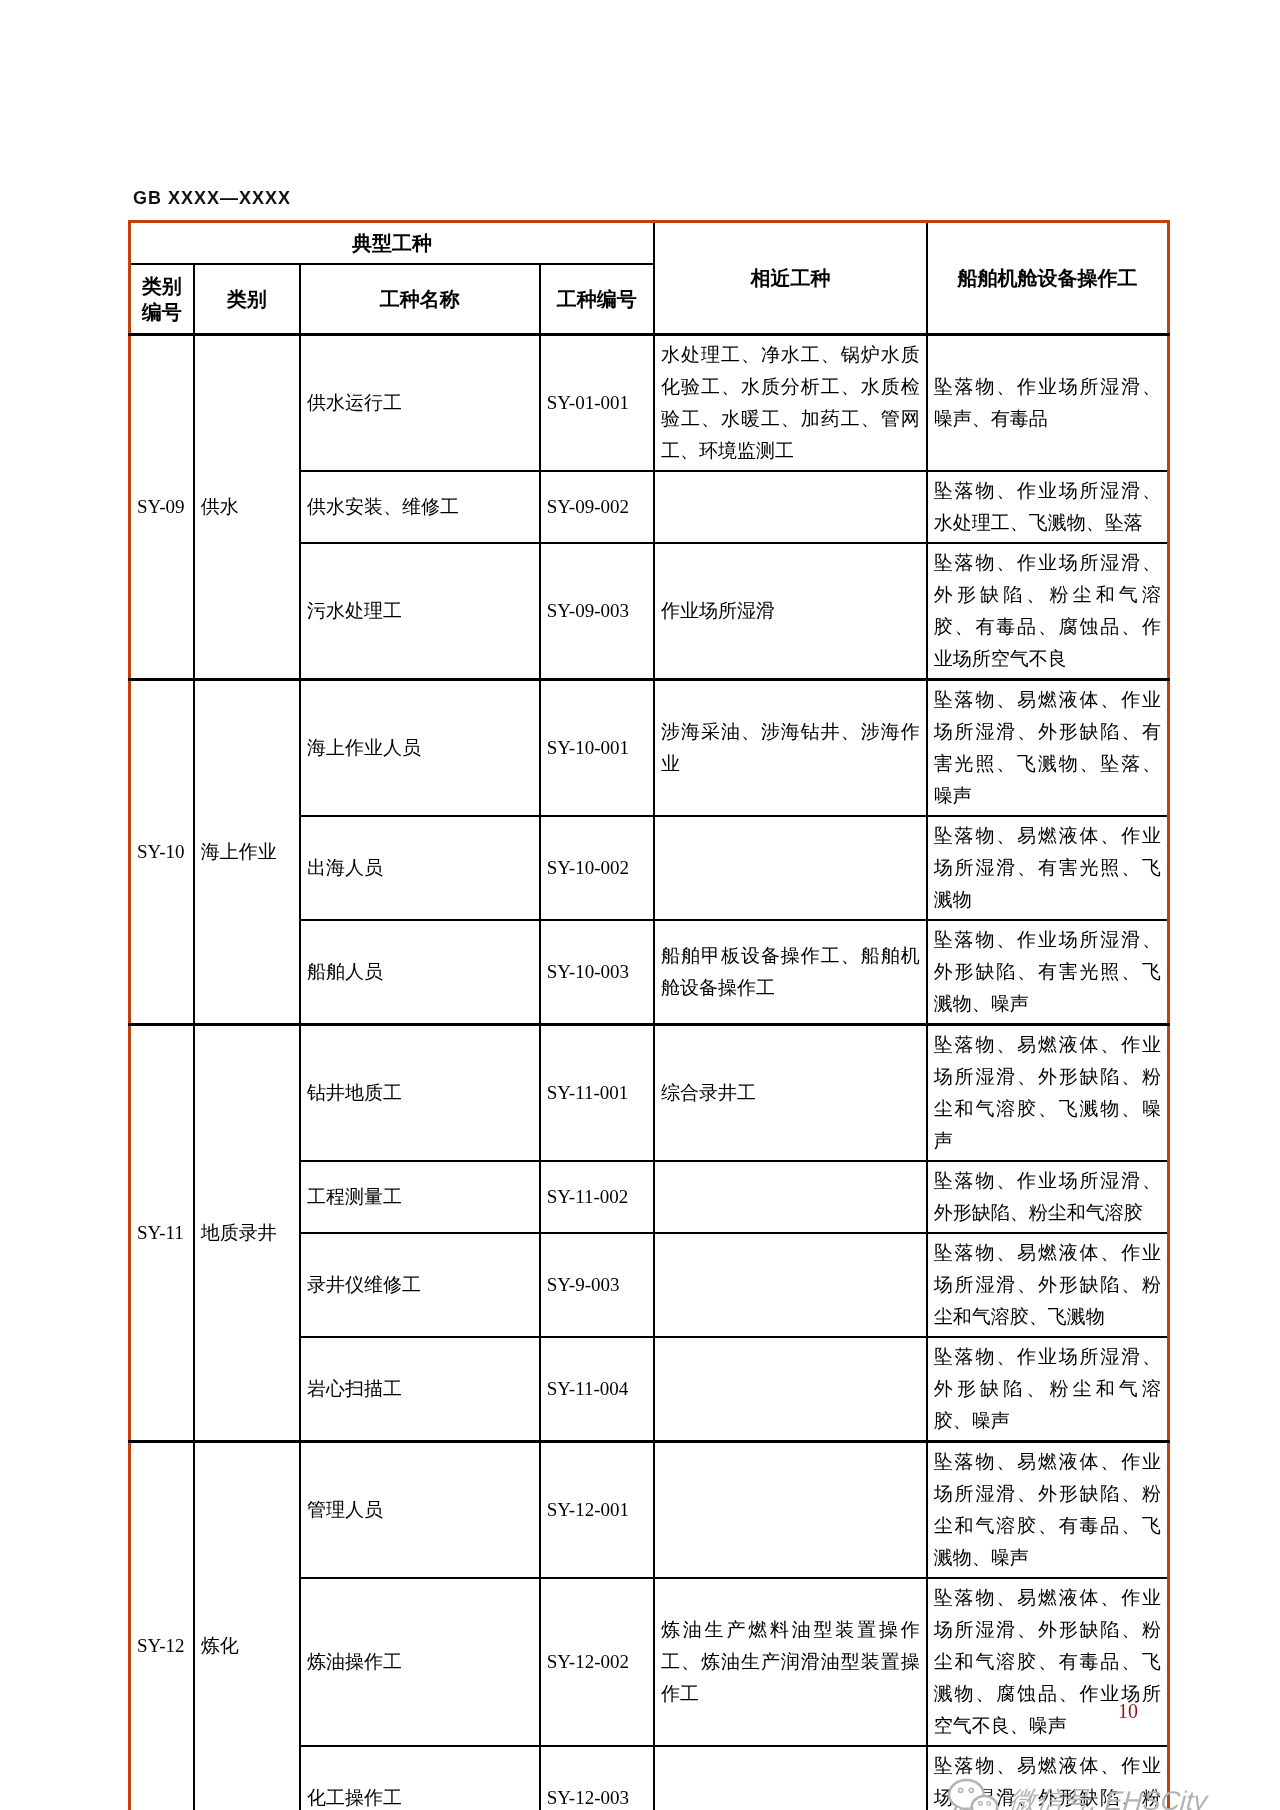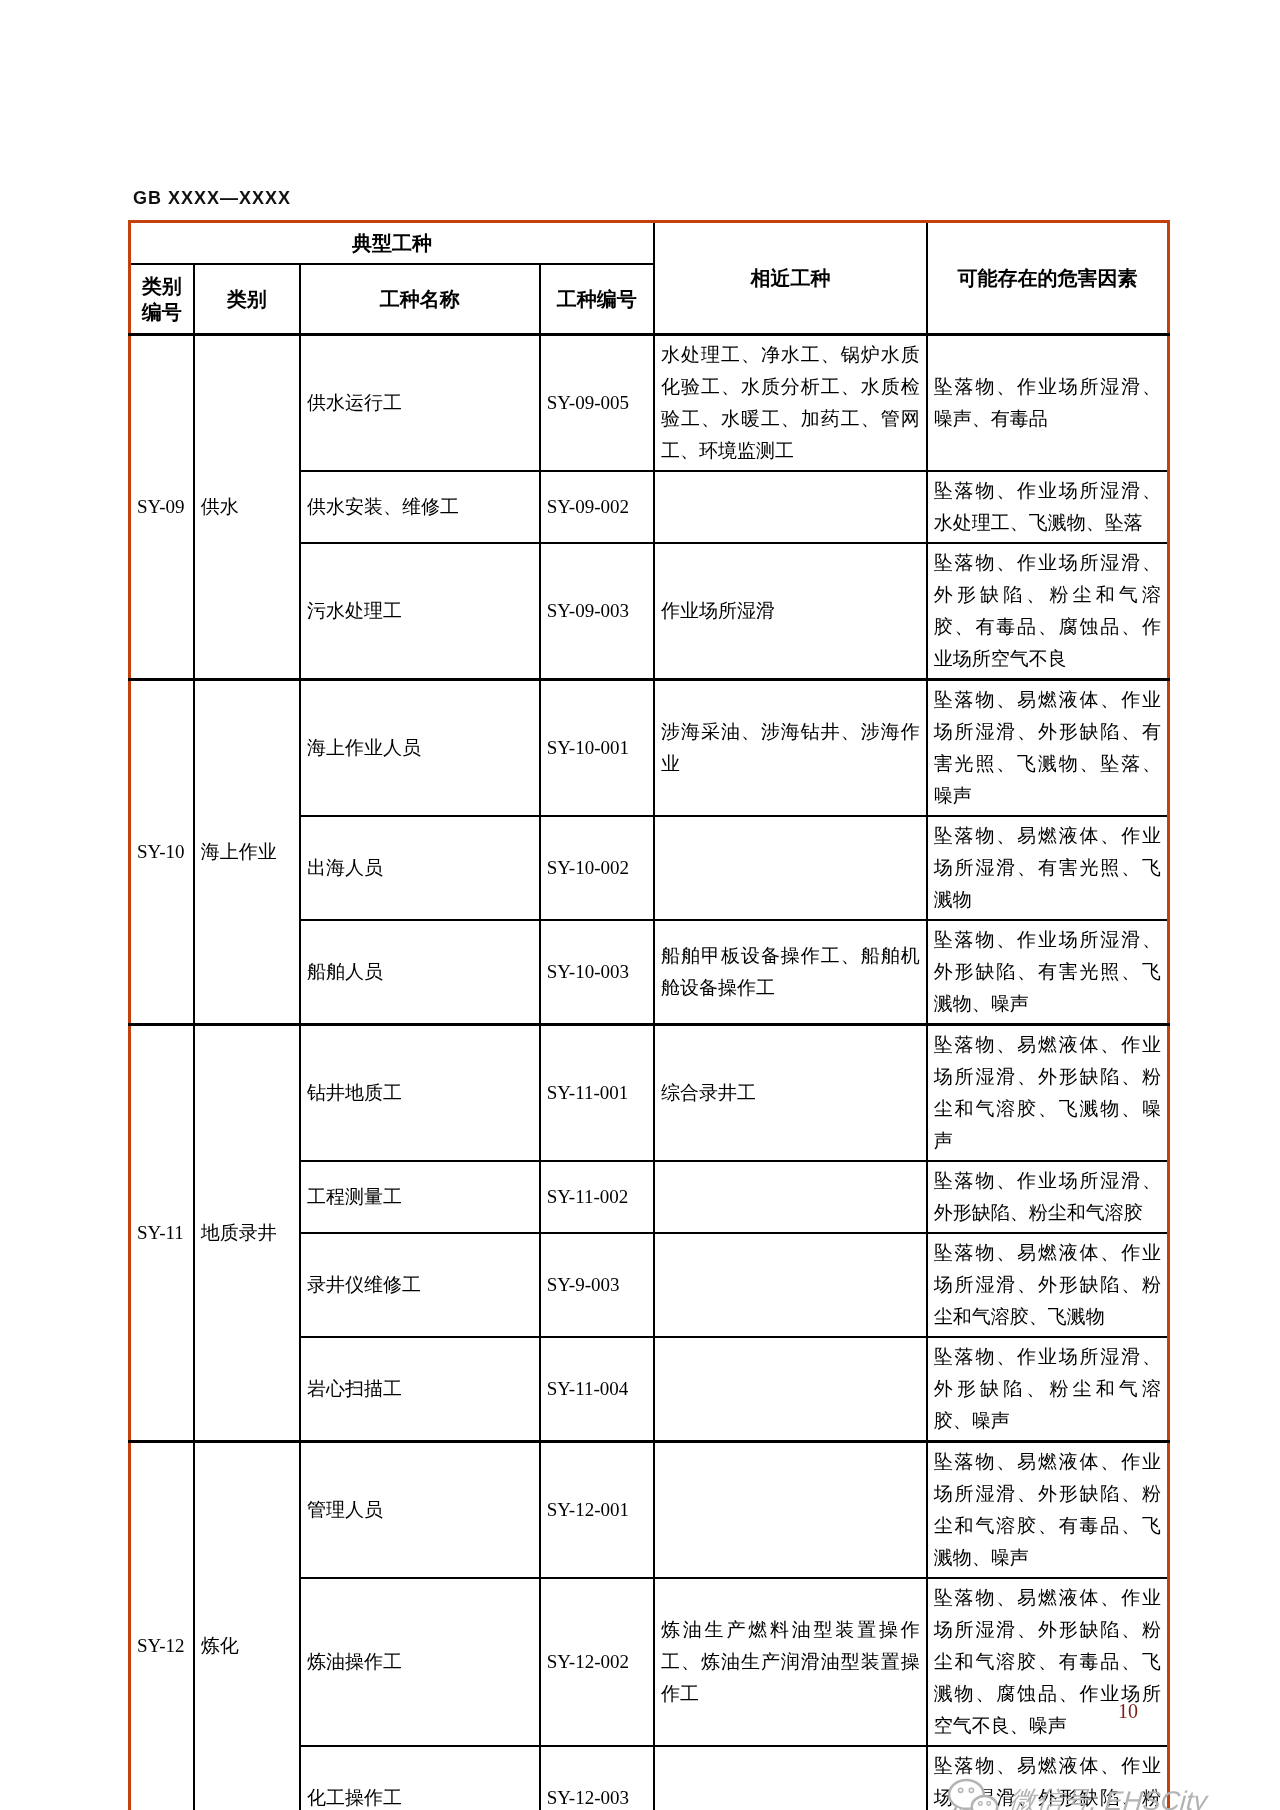--- a/index.html
+++ b/index.html
@@ -87,36 +87,36 @@
       <col style="width:106px">
       <col style="width:239px">
       <col style="width:114px">
       <col style="width:272px">
       <col style="width:241px">
     </colgroup>
     <thead>
       <tr class="th-top">
         <th colspan="4">典型工种</th>
         <th rowspan="2">相近工种</th>
-        <th rowspan="2">可能存在的危害因素</th>
+        <th rowspan="2">船舶机舱设备操作工</th>
       </tr>
       <tr class="th-sub">
         <th class="th-catno">类别
 编号</th>
         <th>类别</th>
         <th>工种名称</th>
         <th>工种编号</th>
       </tr>
     </thead>
     <tbody>
         <tr class="section-start">
           <td class="c-code" rowspan="3">SY-09</td>
           <td class="c-cat" rowspan="3">供水</td>
           <td class="c-name">供水运行工</td>
-          <td class="c-jobcode">SY-09-005</td>
+          <td class="c-jobcode">SY-01-001</td>
           <td class="c-similar">水处理工、净水工、锅炉水质化验工、水质分析工、水质检验工、水暖工、加药工、管网工、环境监测工</td>
           <td class="c-hazard">坠落物、作业场所湿滑、噪声、有毒品</td>
         </tr>
         <tr>
           <td class="c-name">供水安装、维修工</td>
           <td class="c-jobcode">SY-09-002</td>
           <td class="c-similar"></td>
           <td class="c-hazard">坠落物、作业场所湿滑、水处理工、飞溅物、坠落</td>
         </tr>
         <tr>

